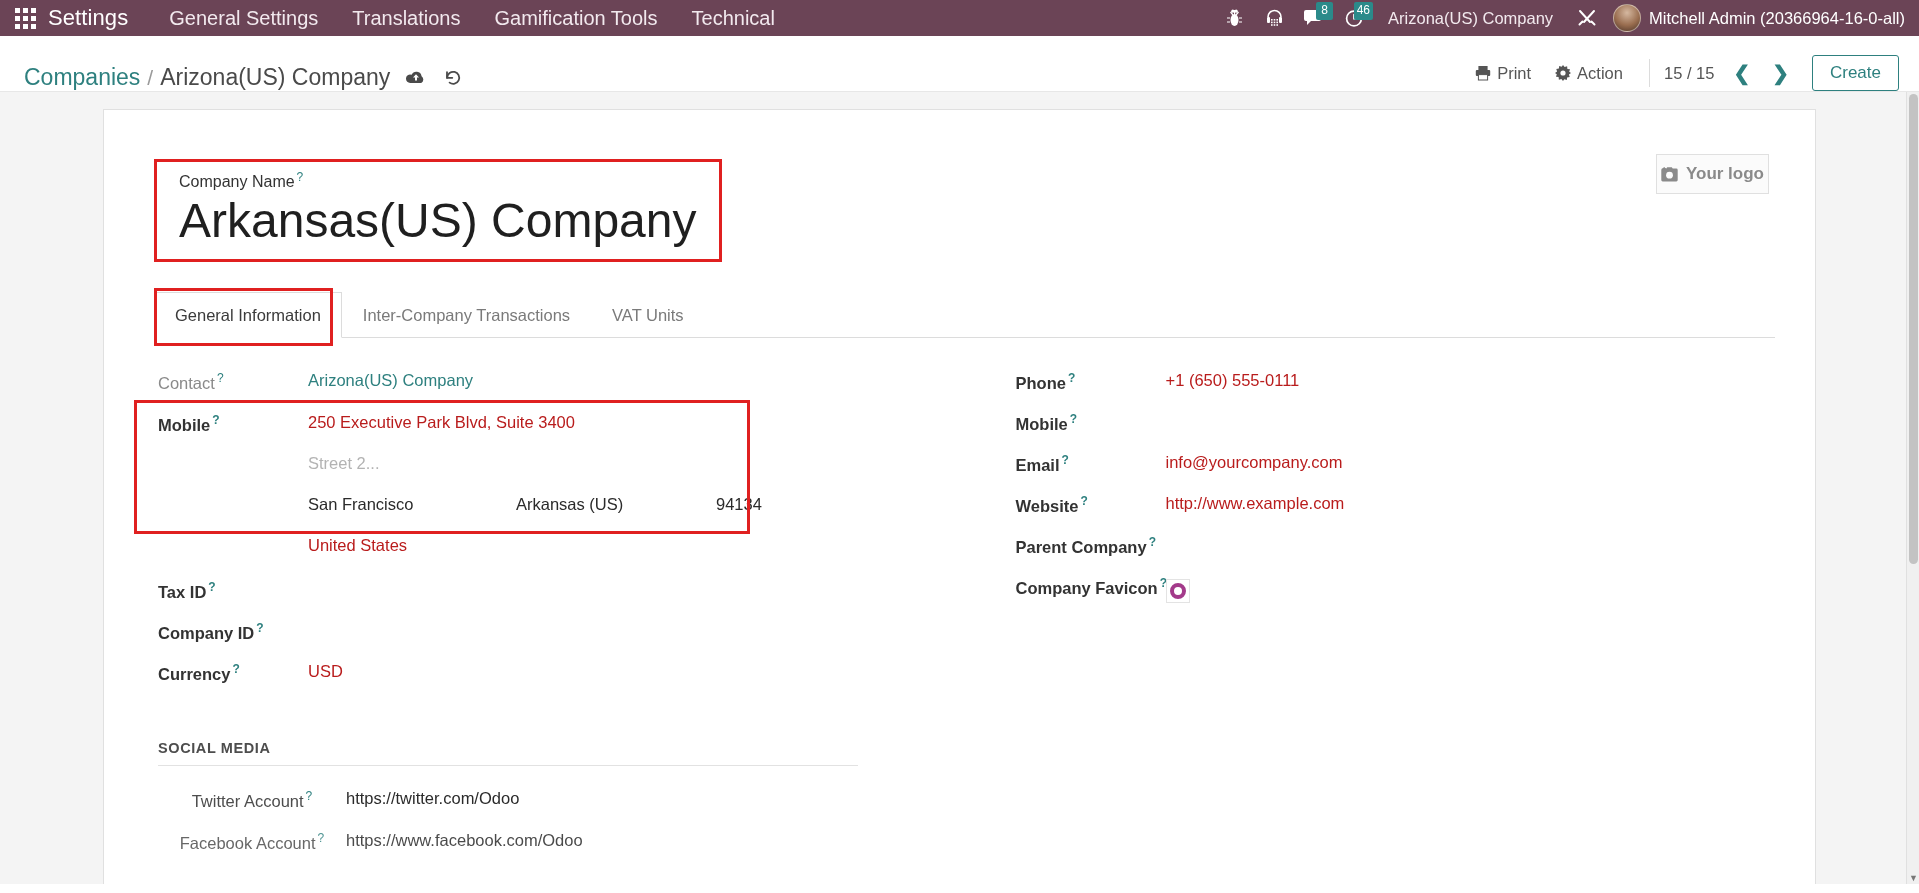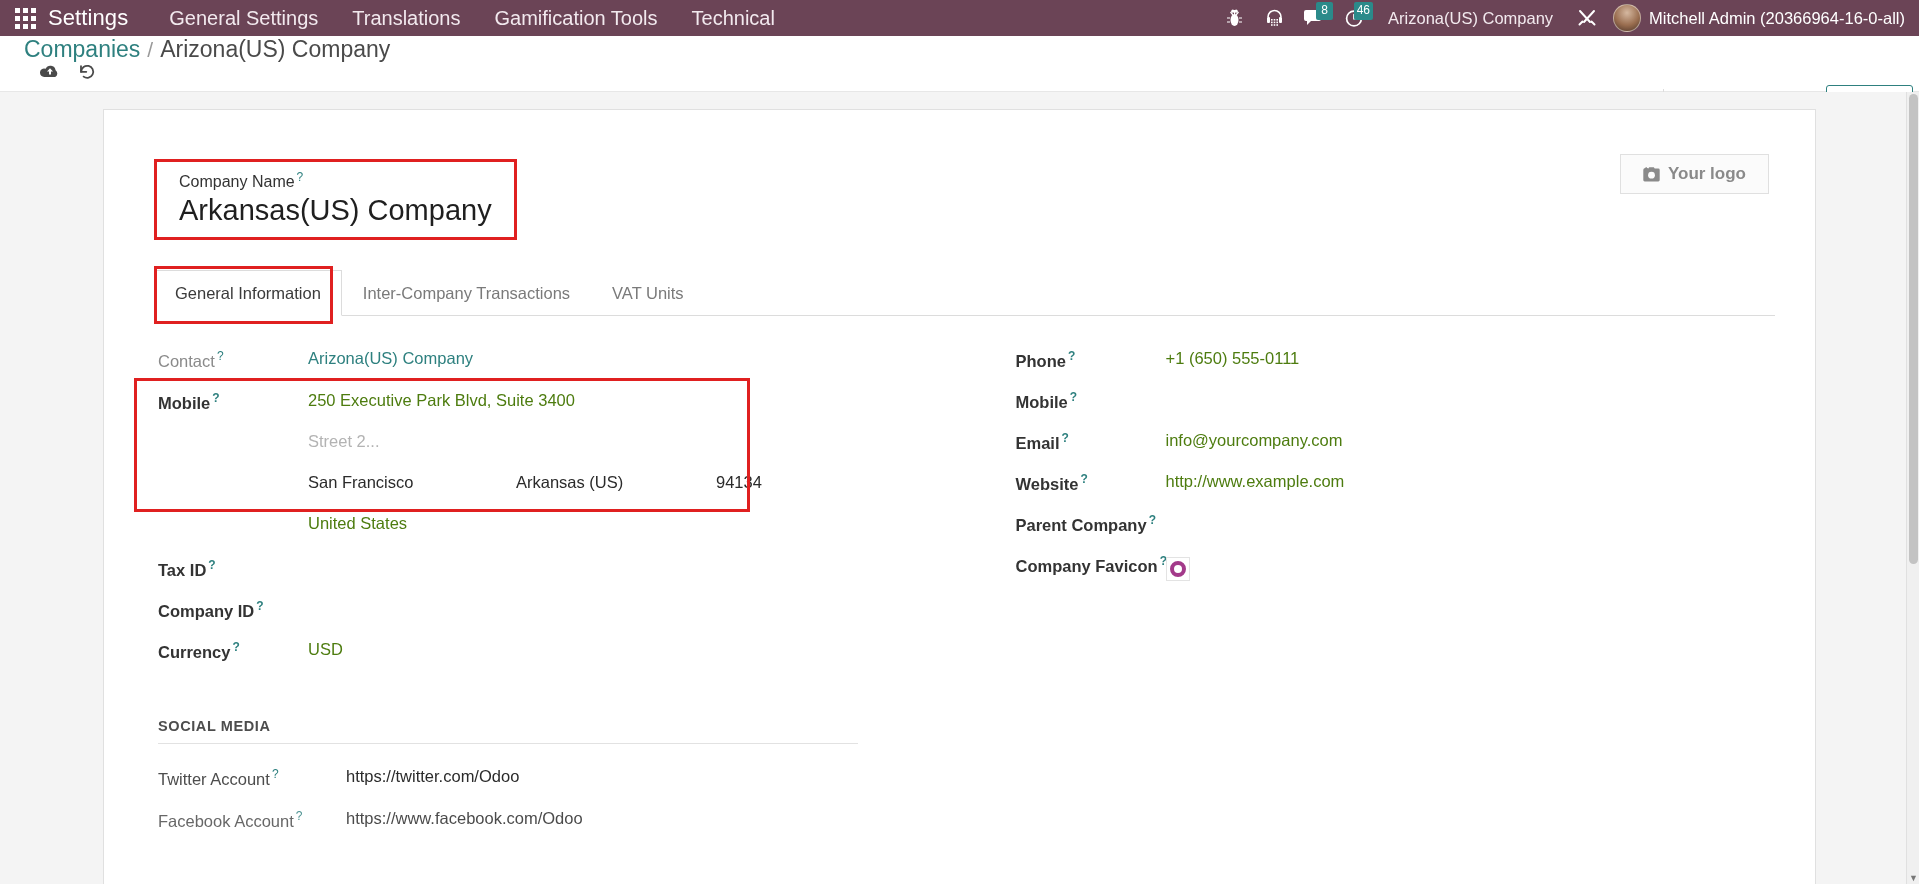--- a/index.html
+++ b/index.html
@@ -93,23 +93,22 @@
     padding-right: 6px;
     cursor: pointer;
   }
 
   
   .control-panel {
     height: 56px;
     background: #ffffff;
     border-bottom: 1px solid #e7e7e7;
     display: flex;
-    align-items: flex-start;
-    padding: 0 6px 0 24px;
-    flex-direction: column;
+    align-items: flex-end;
+    padding: 0 20px 0 24px;
   }
   .breadcrumb {
     display: flex; align-items: baseline;
     font-size: 23px;
     white-space: nowrap;
   }
   .bc-link { color: #2e807f; cursor: pointer; }
   .bc-sep { color: #9a9a9a; margin: 0 7px; font-size: 21px; }
   .bc-current { color: #4a4a4a; }
   .bc-actions { display: flex; align-items: center; margin-left: 16px; gap: 18px; }
@@ -184,21 +183,21 @@
   }
 
   .logo-box {
     position: absolute;
     top: 44px; right: 46px;
     border: 1px solid #e0e0e0;
     background: #fbfbfb;
     color: #8a8a8a;
     font-size: 17px;
     font-weight: bold;
-    padding: 9px 22px;
+    padding: 9px 4px;
     display: flex; align-items: center; gap: 8px;
     cursor: pointer;
   }
 
   
   .title-block {
     border: 3px solid #e02020;
     display: inline-block;
     padding: 8px 22px 9px 22px;
     margin-top: 27px;
@@ -210,21 +209,21 @@
     font-weight: 400;
   }
   .help-q {
     color: #2e807f;
     font-size: 12px;
     vertical-align: super;
     margin-left: 2px;
     cursor: help;
   }
   .title-value {
-    font-size: 29px;
+    font-size: 48px;
     color: #1f1f1f;
     font-weight: 400;
     line-height: 1.18;
     margin-top: 2px;
     white-space: nowrap;
   }
 
   
   .tab-row {
     display: flex;
@@ -279,21 +278,21 @@
     flex: none;
     font-size: 16.5px;
     color: #4d4d4d;
     padding-top: 7px;
     white-space: nowrap;
   }
   .flabel.bold { font-weight: bold; color: #333; }
   .flabel.muted { color: #8a8a8a; }
   .fvalue {
     font-size: 16.5px;
-    color: #4d7c0f;
+    color: #b91c1c;
     padding-top: 7px;
     flex: 1;
   }
   .fvalue.link { color: #2e807f; cursor: pointer; }
   .fvalue.placeholder { color: #b3b3b3; }
 
   
   .addr-wrap {
     position: relative;
     margin-top: 2px;
@@ -337,21 +336,21 @@
     font-size: 14.5px;
     font-weight: bold;
     color: #4d4d4d;
     letter-spacing: 0.6px;
     border-bottom: 1px solid #e2e2e2;
     padding-bottom: 9px;
     margin-top: 44px;
     margin-left: 14px;
     width: 700px;
   }
-  .social-rows { margin-top: 16px; margin-left: 14px; }
+  .social-rows { margin-top: 16px; margin-left: 14px; text-align: center; }
   .srow { display: flex; min-height: 42px; }
   .slabel {
     width: 188px; flex: none;
     font-size: 16.5px; color: #4d4d4d;
     padding-top: 7px; white-space: nowrap;
   }
   .svalue { font-size: 16.5px; color: #2b2b2b; padding-top: 7px; }
   .clipped { opacity: 0.85; }
 </style>
 </head>

